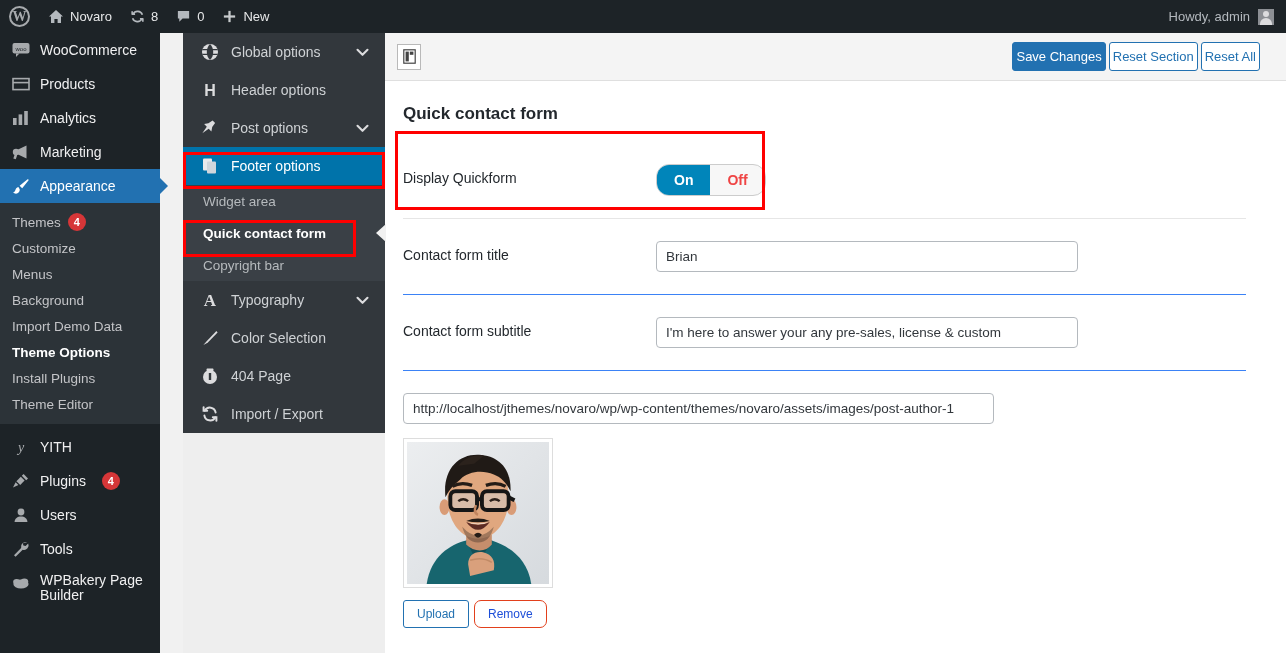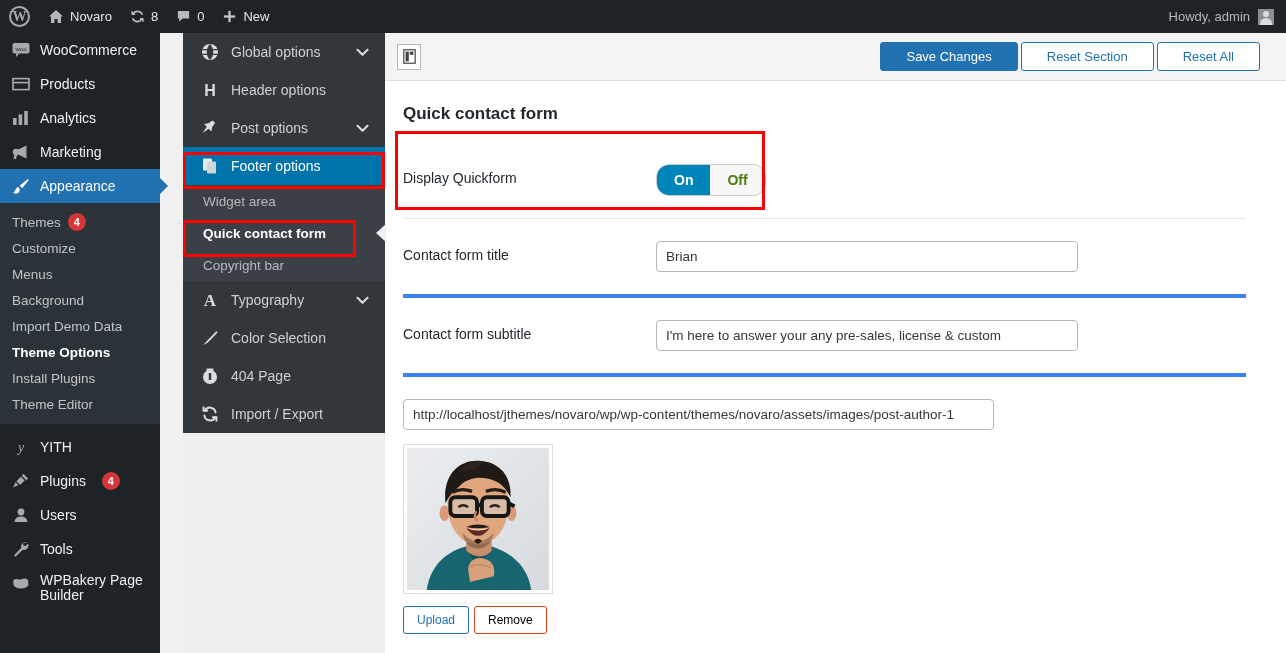--- a/index.html
+++ b/index.html
@@ -158,53 +158,53 @@
     display: flex; align-items: center;
     padding: 0 26px 0 12px;
   }
   .layout-btn {
     width: 24px; height: 26px;
     border: 1px solid #b9b9b9; background: #fff;
     display: flex; align-items: center; justify-content: center;
   }
   .topbtns { margin-left: auto; display: flex; }
   .btn {
-    font-size: 13px; padding: 0 25px; height: 29px;
+    font-size: 13px; padding: 0 3px; height: 29px;
     display: flex; align-items: center; justify-content: center;
     border: 1px solid #2271b1; background: #fff; color: #2271b1;
     margin-left: 3px; border-radius: 3px;
     font-family: "Liberation Sans", sans-serif;
     text-align: center;
   }
   .btn.primary { background: #2271b1; color: #fff; }
 
   .pagewrap { padding: 18px 40px 0 18px; }
   h1.section-title {
     font-size: 17px; font-weight: bold; color: #23282d;
     margin: 5px 0 18px 0;
   }
   .field-row {
     display: flex; align-items: flex-start;
-    padding: 20px 0; border-bottom: 4px solid #3b82f6;
+    padding: 20px 0; border-bottom: 1px solid #3b82f6;
   }
   .field-row.first { border-top: none; padding-top: 16px; }
   .field-label {
     width: 253px; flex: 0 0 253px;
     font-size: 14px; color: #23282d; padding-top: 6px;
   }
   .field-ctl { flex: 1; }
 
   
   .toggle {
     display: inline-flex; border: 1px solid #ccc;
     border-radius: 13px; overflow: hidden; background: #f7f7f7;
   }
   .toggle span {
     font-size: 14px; font-weight: bold;
-    padding: 7px 17px; color: #4d7c0f;
+    padding: 7px 17px; color: #ef4444;
   }
   .toggle span.on-active { background: #0085ba; color: #fff; }
 
   input.txt {
     height: 31px; border: 1px solid #b4b9be; border-radius: 4px;
     padding: 0 9px; font-size: 13.5px; color: #32373c;
     font-family: "Liberation Sans", sans-serif;
     background: #fff;
   }
   input.w350 { width: 422px; }
@@ -217,21 +217,21 @@
   }
   .avatar-img {
     width: 100%; height: 100%;
     background: #e3e6e8; overflow: hidden; position: relative;
   }
   .mini-btns { margin-top: 12px; display: flex; gap: 5px; }
   .mini-btn {
     border: 1px solid #2271b1; color: #2271b1; background: #fff;
     font-size: 12px; padding: 6px 13px; border-radius: 3px;
   }
-  .mini-btn.danger { border-color: #e2401c; color: #000000; }
+  .mini-btn.danger { border-color: #e2401c; color: #1d4ed8; border-radius: 7px; }
 </style>
 </head>
 <body>
 
 <div id="adminbar">
   <div class="ab-item">
     <span class="wp-logo-circle">W</span>
   </div>
   <div class="ab-item">
     <span>

